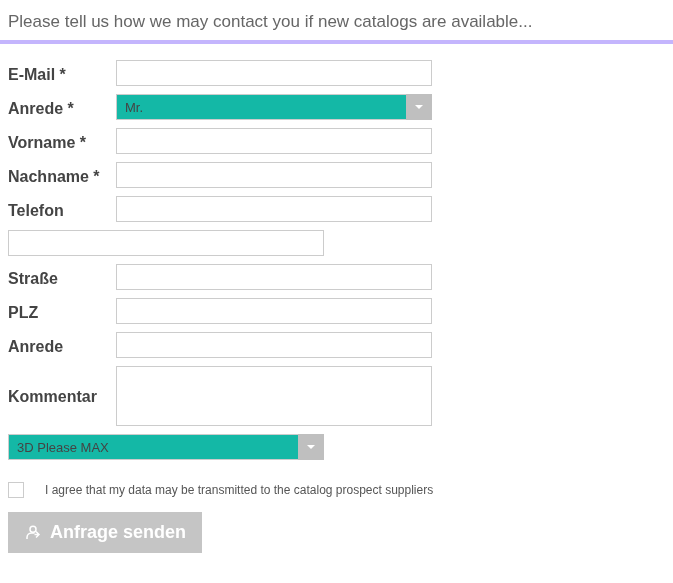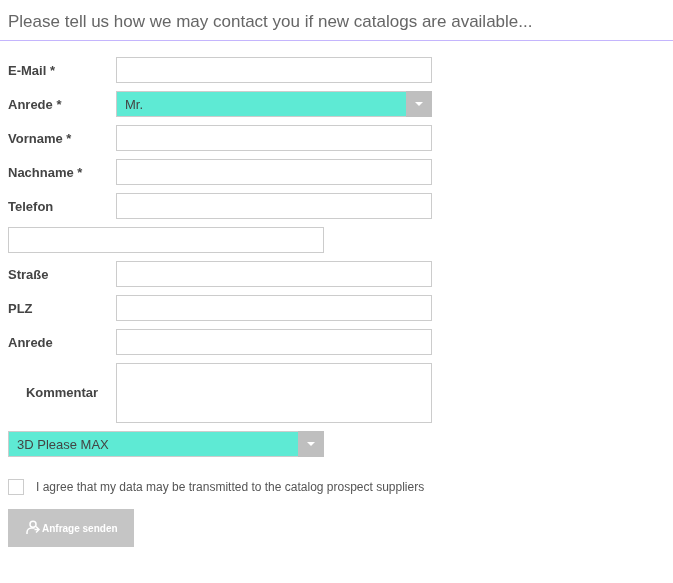--- a/index.html
+++ b/index.html
@@ -2,35 +2,35 @@
 <html><head>
 <meta charset="utf-8">
 <style>
 * { box-sizing: border-box; margin: 0; padding: 0; }
 body { font-family: Arial, Helvetica, sans-serif; background: #fff; color: #444; width: 673px; }
 
 .heading {
   font-size: 17px;
   color: #666;
   padding: 12px 8px 8px 8px;
-  border-bottom: 1px solid #c4b5fd;
+  border-bottom: 4px solid #c4b5fd;
   font-weight: normal;
 }
 
 .form-area { padding: 16px 8px 8px 8px; }
 
 .form-row {
   display: flex;
   align-items: flex-start;
   margin-bottom: 8px;
 }
 
 .form-label {
   width: 108px;
-  font-size: 13px;
+  font-size: 16px;
   font-weight: bold;
   color: #444;
   padding-top: 6px;
   flex-shrink: 0;
 }
 
 .text-input {
   width: 316px;
   height: 26px;
   border: 1px solid #ccc;
@@ -46,21 +46,21 @@
 
 .select-display {
   flex: 1;
   height: 26px;
   border: 1px solid #ccc;
   border-right: none;
   padding: 0 8px;
   font-size: 13px;
   display: flex;
   align-items: center;
-  background: #5eead4;
+  background: #14b8a6;
   cursor: pointer;
 }
 
 .select-btn {
   width: 26px;
   height: 26px;
   background: #bfbfbf;
   display: flex;
   align-items: center;
   justify-content: center;
@@ -73,51 +73,51 @@
 .textarea-input {
   width: 316px;
   height: 60px;
   border: 1px solid #ccc;
   padding: 6px;
   font-size: 13px;
   background: #fff;
   resize: none;
 }
 
-.textarea-label { padding-top: 22px; text-align: center; }
+.textarea-label { padding-top: 22px; }
 
 .checkbox-row {
   display: flex;
   align-items: center;
   padding: 14px 0 14px 0;
-  gap: 12px;
+  gap: 21px;
 }
 
 .checkbox {
   width: 16px;
   height: 16px;
   border: 1px solid #ccc;
   background: #fff;
   cursor: pointer;
 }
 
 .checkbox-label {
   font-size: 12px;
   color: #555;
 }
 
 .submit-btn {
   display: inline-flex;
   align-items: center;
-  gap: 0;
+  gap: 8px;
   background: #c5c5c5;
   color: #fff;
   border: none;
   padding: 10px 16px;
-  font-size: 10px;
+  font-size: 18px;
   font-weight: bold;
   cursor: pointer;
 }
 
 .submit-btn svg { display: block; }
 </style>
 </head>
 <body>
 
 <div class="heading">Please tell us how we may contact you if new catalogs are available...</div>

